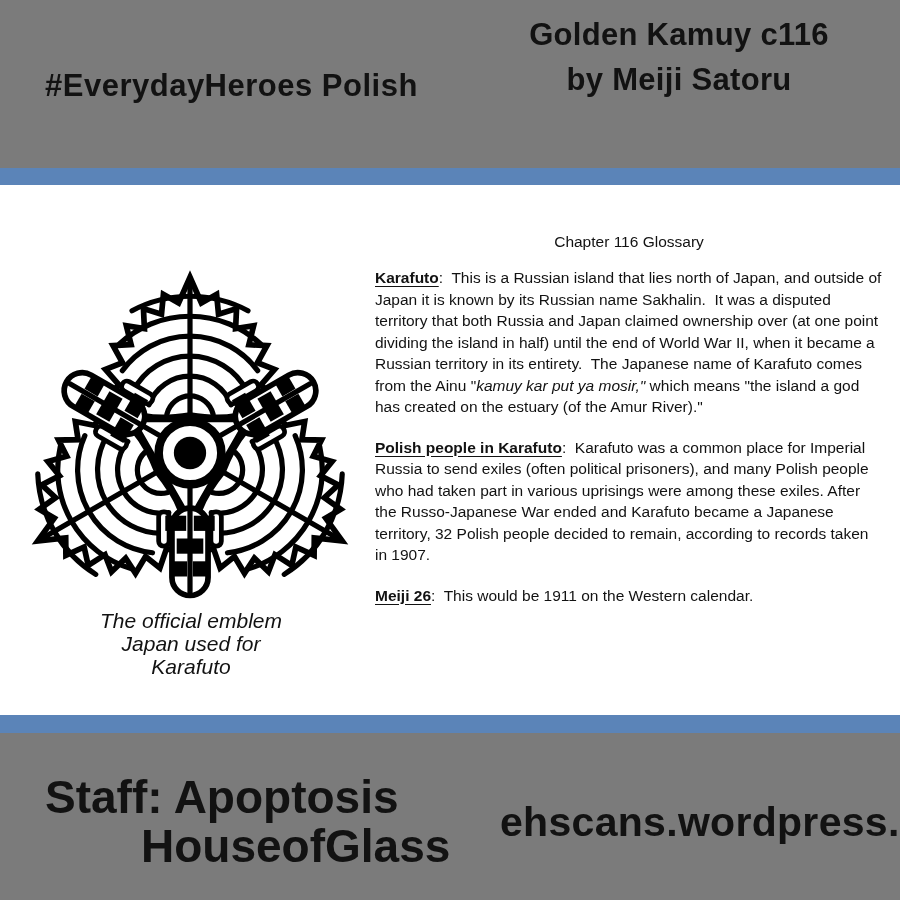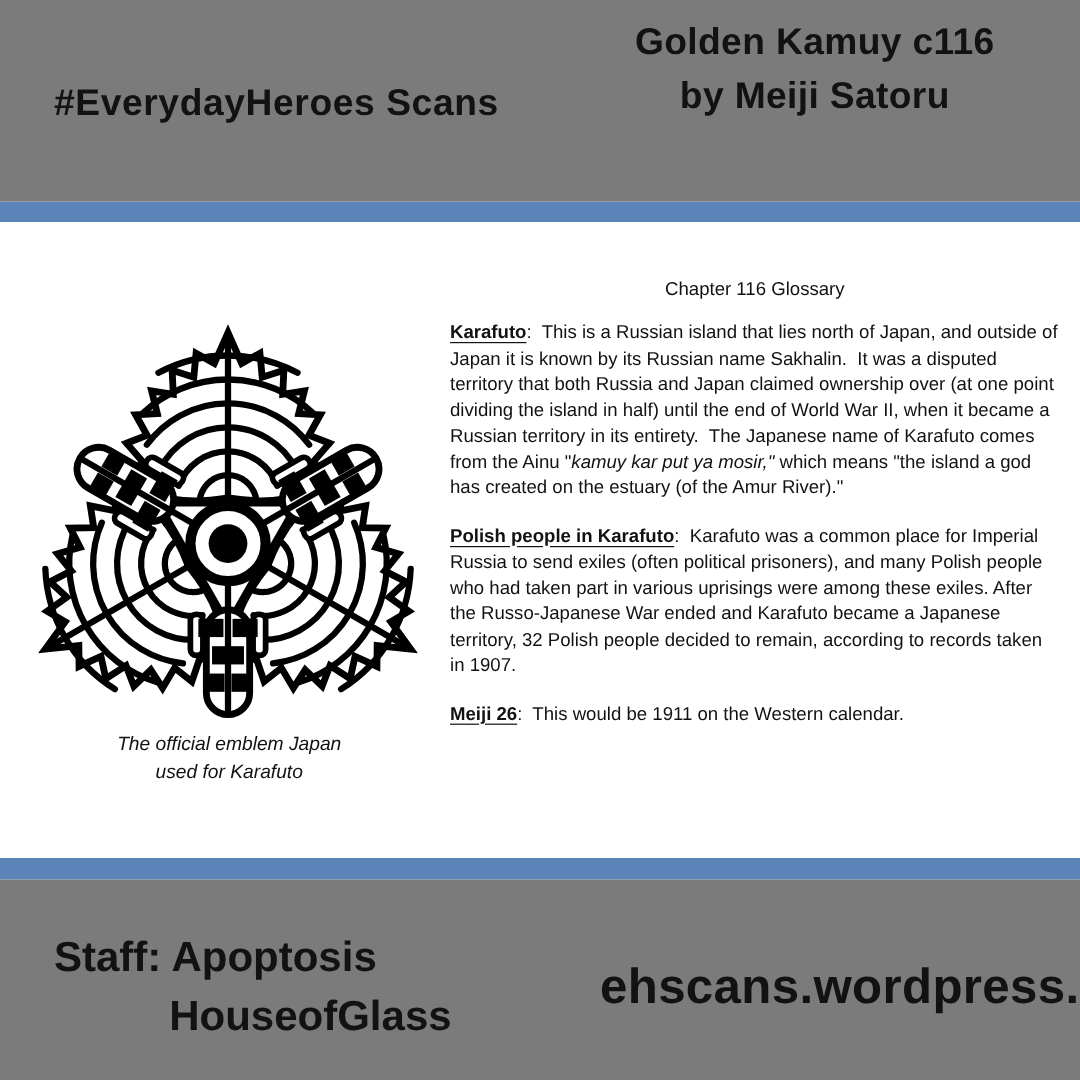--- a/index.html
+++ b/index.html
@@ -28,57 +28,57 @@
 
   
   .stripe { width: 900px; height: 17px; background: var(--blue, #5b84b8); }
   .stripe.bottom { height: 18px; }
 
   
   .content { position: relative; width: 900px; height: 530px; background: #fff; }
   .emblem { position: absolute; left: 0px; top: 78px; }
   .emblem-caption {
     position: absolute; left: 85px; top: 424px; width: 212px;
-    text-align: center; font-style: italic; font-size: 16px; line-height: 23px;
+    text-align: center; font-style: italic; font-size: 21px; line-height: 23px;
   }
   .glossary {
     position: absolute; left: 375px; top: 48px; width: 508px;
   }
   .glossary-heading { text-align: center; font-size: 15.5px; margin-bottom: 16px; }
   .entry { font-size: 15.5px; line-height: 21.5px; margin-bottom: 19px; white-space: pre-wrap; }
   .entry .term { font-weight: bold; text-decoration: underline; text-underline-offset: 3px; text-align: right; }
   .entry .it { font-style: italic; }
 
   
   .banner-bottom {
     position: relative; width: 900px; height: 167px;
     background: var(--gray, #7b7b7b);
   }
-  .staff-block { position: absolute; left: 45px; top: 40px; font-size: 35px; font-weight: 600; line-height: 49px; }
+  .staff-block { position: absolute; left: 45px; top: 40px; font-size: 46px; font-weight: 600; line-height: 49px; }
   .staff-line-2 { padding-left: 96px; }
   .website {
     position: absolute; left: 500px; top: 66px; width: 380px;
     text-align: center; font-size: 41px; font-weight: 600; letter-spacing: 0.3px;
   }
 
   svg .lo   { fill: #fff; stroke: #000; stroke-width: 6; stroke-linejoin: miter; }
   svg .ln   { stroke: #000; stroke-width: 5.5; fill: none; stroke-linecap: round; }
   svg .arc  { stroke: #000; stroke-width: 5.5; fill: none; stroke-linecap: round; }
   svg .tri  { stroke: #000; stroke-width: 7; fill: none; }
   svg .cap  { fill: #fff; stroke: #000; stroke-width: 6; }
   svg .flank{ fill: #fff; stroke: #000; stroke-width: 5; }
   svg .band { fill: #000; }
 </style>
 </head>
 <body>
 
 <div class="page">
 
   <header class="banner-top">
-    <div class="group-name">#EverydayHeroes Scans</div>
+    <div class="group-name">#EverydayHeroes Polish</div>
     <div class="release-info">
       <div>Golden Kamuy c116</div>
       <div>by Meiji Satoru</div>
     </div>
   </header>
 
   <div class="stripe"></div>
 
   <main class="content">
 

